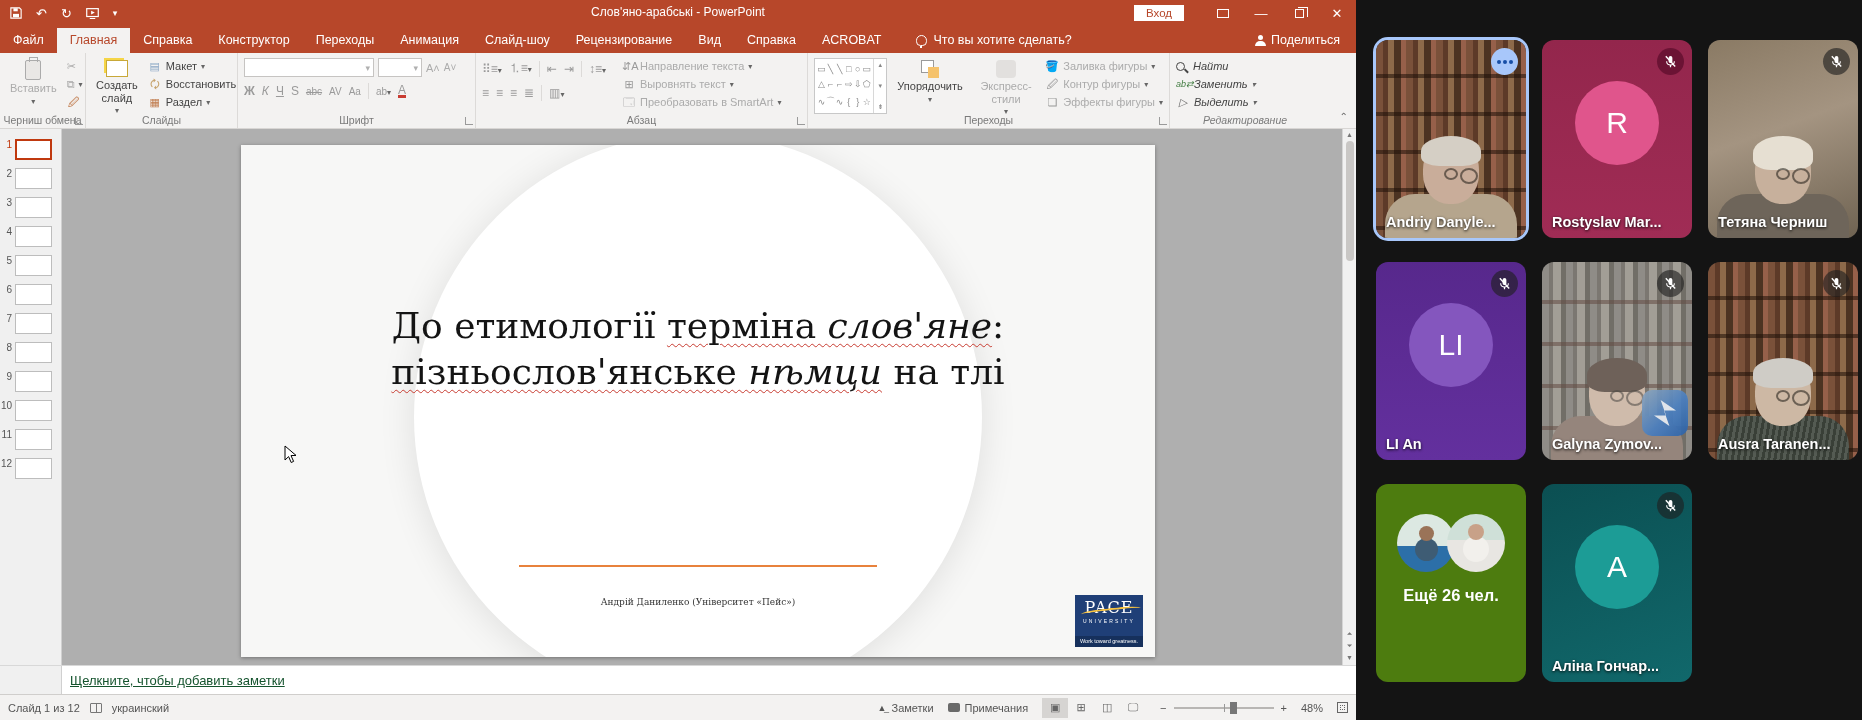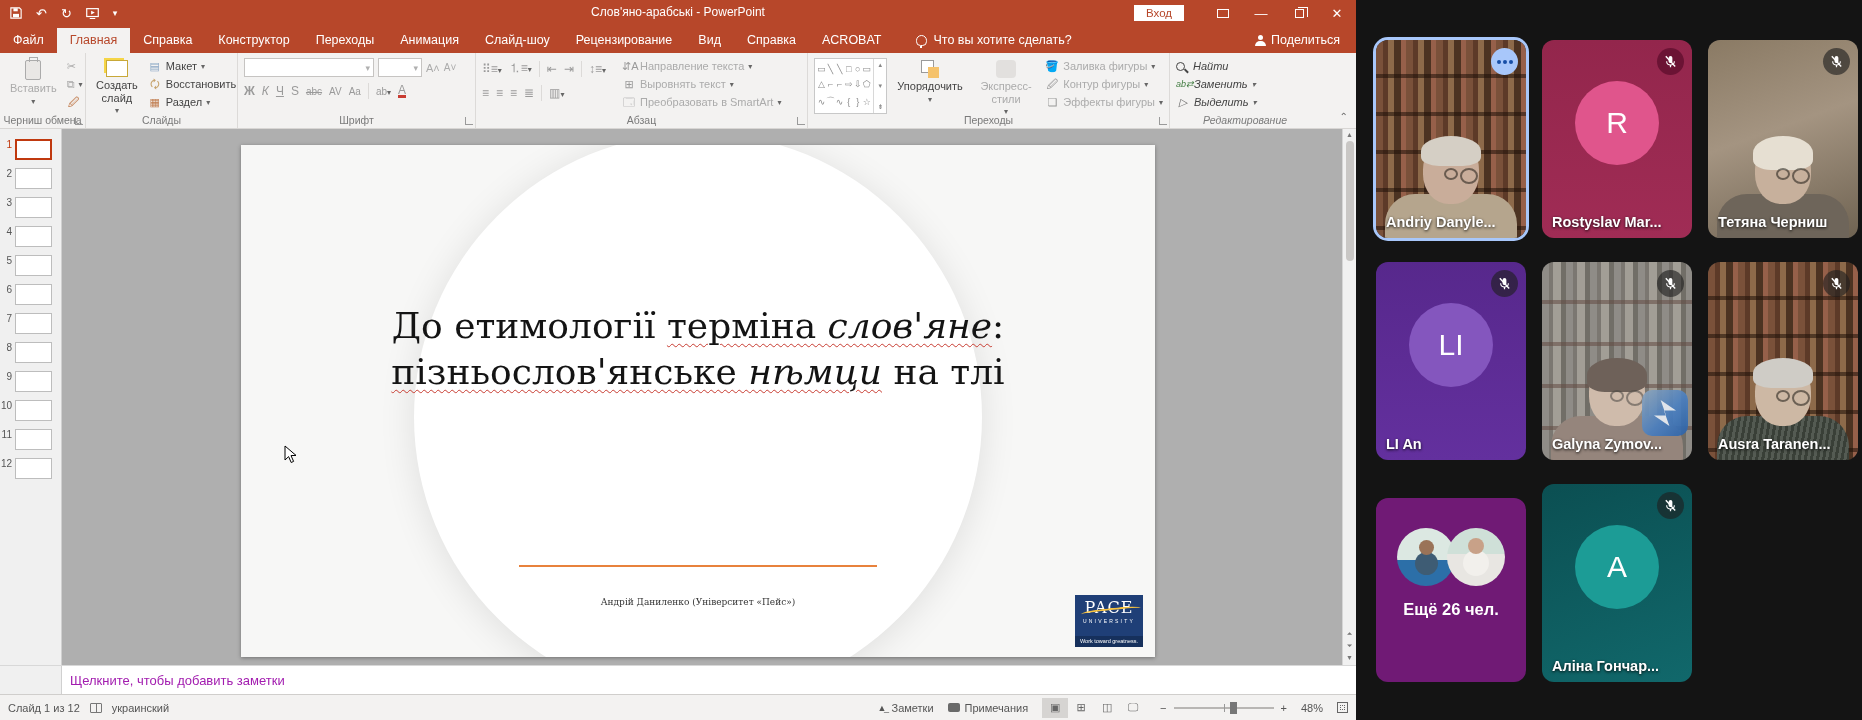--- a/index.html
+++ b/index.html
@@ -87,21 +87,21 @@
   .pace-sub { color:#fff; font-size:5px; letter-spacing:2.2px; margin-top:2px; }
   .pace-tag { margin-top:auto; width:100%; background:#16305C; color:#fff; font-size:5.5px; text-align:center; padding:2px 0 3px; }
   .cursor-arrow { position:absolute; left:222px; top:316px; z-index:5; }
   .scrollcol { width:14px; background:#F1F1F1; border-left:1px solid #D5D5D5; display:flex; flex-direction:column; align-items:center; font-size:7px; color:#777; padding:2px 0; }
   .scroll-thumb { width:8px; height:120px; background:#C9C7C5; border-radius:4px; margin-top:3px; }
   .scroll-bottom { margin-top:auto; display:flex; flex-direction:column; align-items:center; gap:4px; padding-bottom:2px; }
 
   
   .notesbar { height:29px; display:flex; flex:0 0 auto; border-top:1px solid #D8D8D8; }
   .notes-spacer { width:62px; background:#F0F0F0; border-right:1px solid #D0D0D0; }
-  .notes-area { flex:1; background:#fff; display:flex; align-items:center; padding-left:8px; color:#a21caf; font-size:13px; }
+  .notes-area { flex:1; background:#fff; display:flex; align-items:center; padding-left:8px; color:#14532d; font-size:13px;text-decoration:underline; }
   .statusbar { height:26px; background:#F3F2F1; border-top:1px solid #D0CECC; display:flex; align-items:center; font-size:11px; color:#555; padding:0 8px; gap:10px; flex:0 0 auto; }
   .book-glyph { width:12px; height:10px; border:1px solid #777; border-radius:1px; position:relative; }
   .book-glyph::after { content:""; position:absolute; left:5px; top:0; bottom:0; width:1px; background:#777; }
   .sb-right { margin-left:auto; display:flex; align-items:center; gap:14px; }
   .sb-item { display:flex; align-items:center; gap:5px; cursor:pointer; }
   .bubble-glyph { width:12px; height:9px; background:#6a6a6a; border-radius:2px; position:relative; }
   .bubble-glyph::after { content:""; position:absolute; left:2px; bottom:-3px; border:3px solid transparent; border-top-color:#6a6a6a; }
   .viewbtns { display:flex; align-items:center; }
   .viewbtn { width:26px; height:20px; display:flex; align-items:center; justify-content:center; font-size:11px; color:#666; cursor:pointer; }
   .viewbtn.active { background:#D6D4D2; }
@@ -156,21 +156,21 @@
   .p7 .shoulders { background:#41483F; background-image:repeating-linear-gradient(100deg, rgba(255,255,255,.10) 0 3px, rgba(0,0,0,.12) 3px 6px); }
   .p7 .head { background:#CDB8A4; } .p7 .hair { background:#CFCCC6; }
 
   .tile-r { background:linear-gradient(180deg,#93264C,#A02C55); }
   .tile-li { background:linear-gradient(180deg,#57288C,#63309E); }
   .tile-al { background:linear-gradient(160deg,#0B4F52,#11686B); }
   .av-r { background:#E0558C; }
   .av-li { background:#8456BE; }
   .av-al { background:#1C9C96; }
 
-  .tile-more { background:#701a75;margin-top:14px; }
+  .tile-more { background:#4d7c0f; }
   .more-wrap { position:absolute; left:0; right:0; top:30px; display:flex; justify-content:center; }
   .mini-av { width:58px; height:58px; border-radius:50%; overflow:hidden; position:relative; }
   .mini-av + .mini-av { margin-left:-8px; }
   .mav1 { background:linear-gradient(180deg,#DCE8E2 55%,#2C6FA8 55%); }
   .mav1::after { content:""; position:absolute; left:22px; top:12px; width:15px; height:15px; border-radius:50%; background:#9A7358; box-shadow:0 16px 0 4px #3E5C74; }
   .mav2 { background:linear-gradient(180deg,#CFE0D8 45%,#E8E6E2 45%); }
   .mav2::after { content:""; position:absolute; left:21px; top:10px; width:16px; height:16px; border-radius:50%; background:#C8A188; box-shadow:0 17px 0 5px #F2F0EC; }
   .more-label { position:absolute; left:0; right:0; top:102px; text-align:center; color:#fff; font-size:16.5px; font-weight:bold; }
 
   .app-logo { position:absolute; right:4px; bottom:24px; width:46px; height:46px; border-radius:10px; background:linear-gradient(135deg,#8FA6BC 0%,#4A7FC0 55%,#2B62A8 100%); opacity:.92; z-index:3; }

